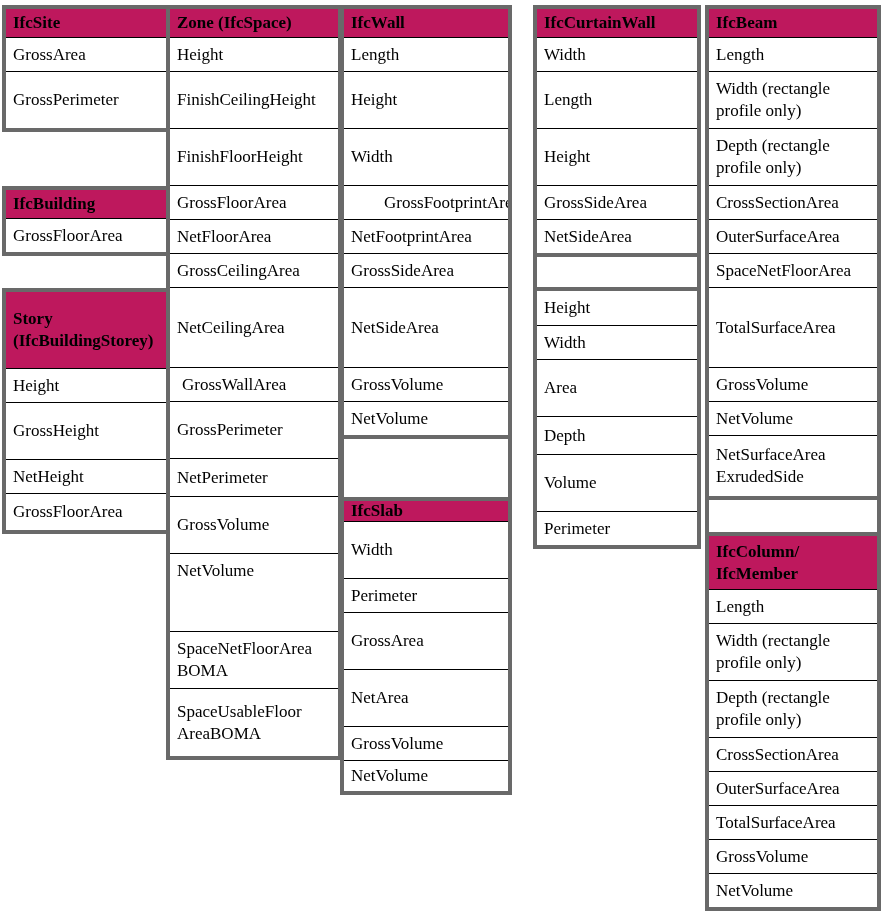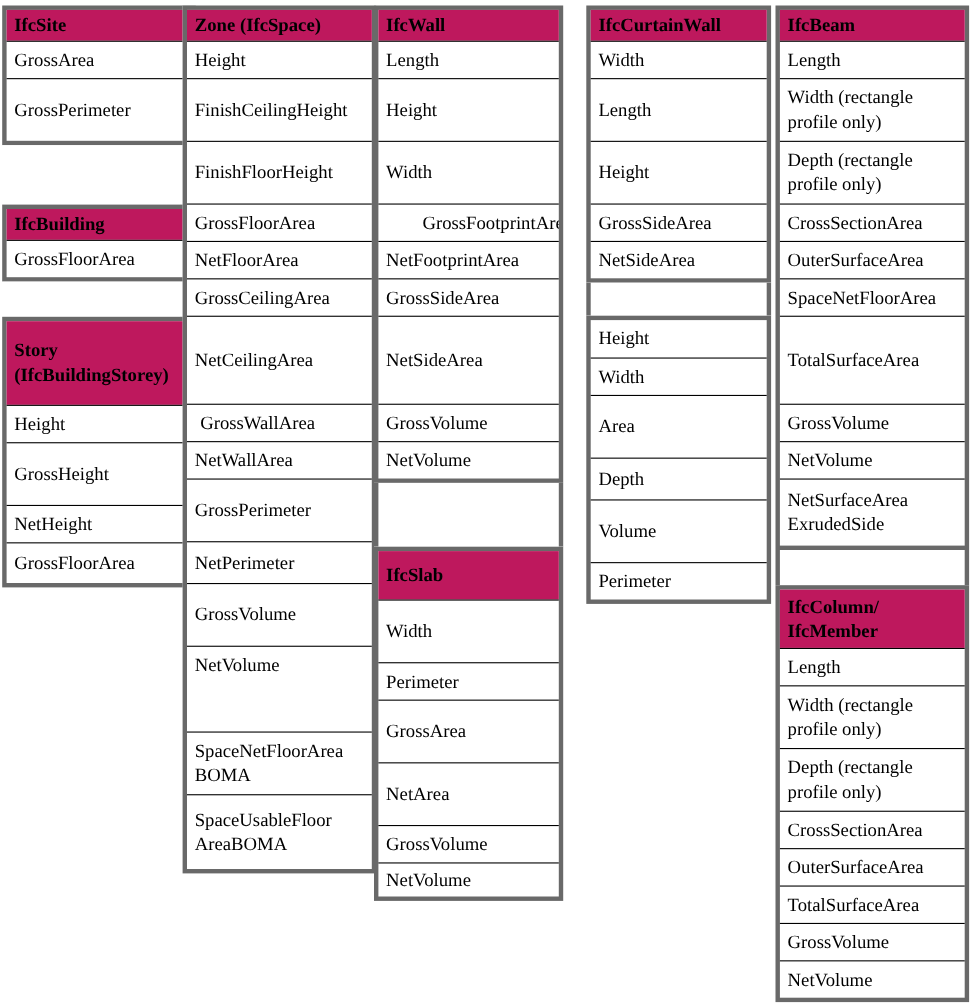--- a/index.html
+++ b/index.html
@@ -69,21 +69,20 @@
       <div class="block">
         <div class="cell header" style="height: 28px;">Zone (IfcSpace)</div>
         <div class="cell" style="height: 34px;">Height</div>
         <div class="cell" style="height: 57px;">FinishCeilingHeight</div>
         <div class="cell" style="height: 57px;">FinishFloorHeight</div>
         <div class="cell" style="height: 34px;">GrossFloorArea</div>
         <div class="cell" style="height: 34px;">NetFloorArea</div>
         <div class="cell" style="height: 34px;">GrossCeilingArea</div>
         <div class="cell" style="height: 80px;">NetCeilingArea</div>
         <div class="cell" style="height: 34px; padding-left: 12px;">GrossWallArea</div>
-        <div class="cell" style="height: 34px;">NetWallArea</div>
         <div class="cell" style="height: 57px;">GrossPerimeter</div>
         <div class="cell" style="height: 38px;">NetPerimeter</div>
         <div class="cell" style="height: 57px;">GrossVolume</div>
         <div class="cell" style="height: 34px;">NetVolume</div>
         <div class="cell" style="height: 57px; margin-top: 44px;">SpaceNetFloorArea
 BOMA</div>
         <div class="cell" style="height: 68px;">SpaceUsableFloor
 AreaBOMA</div>
       </div>
     </div>
@@ -95,21 +94,21 @@
         <div class="cell" style="height: 57px;">Width</div>
         <div class="cell" style="height: 34px; padding-left: 40px;">GrossFootprintArea</div>
         <div class="cell" style="height: 34px;">NetFootprintArea</div>
         <div class="cell" style="height: 34px;">GrossSideArea</div>
         <div class="cell" style="height: 80px;">NetSideArea</div>
         <div class="cell" style="height: 34px;">GrossVolume</div>
         <div class="cell" style="height: 34px;">NetVolume</div>
       </div>
       <div class="gap bordered" style="height: 58px;"></div>
       <div class="block">
-        <div class="cell header" style="height: 44px;">IfcSlab</div>
+        <div class="cell header" style="height: 20px;">IfcSlab</div>
         <div class="cell" style="height: 57px;">Width</div>
         <div class="cell" style="height: 34px;">Perimeter</div>
         <div class="cell" style="height: 57px;">GrossArea</div>
         <div class="cell" style="height: 57px;">NetArea</div>
         <div class="cell" style="height: 34px;">GrossVolume</div>
         <div class="cell" style="height: 31px;">NetVolume</div>
       </div>
     </div>
     <div class="col" style="left: 533px; width: 168px;">
       <div class="block">

